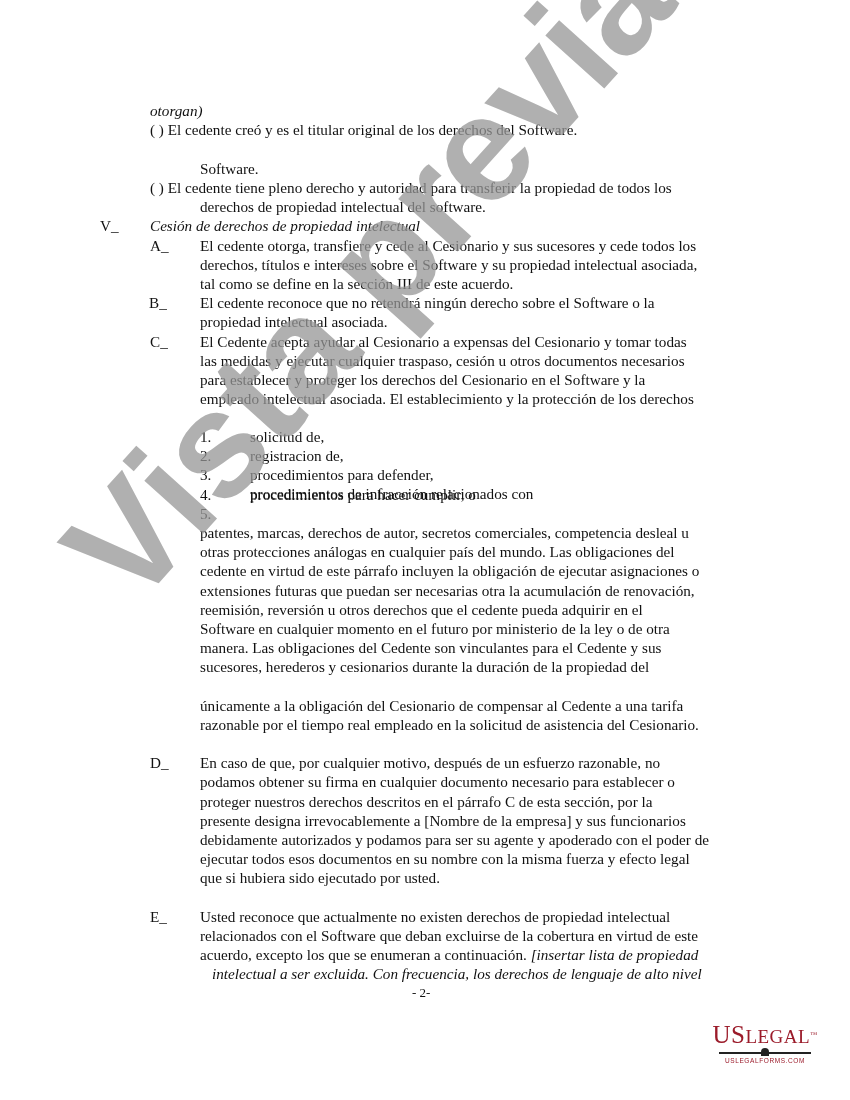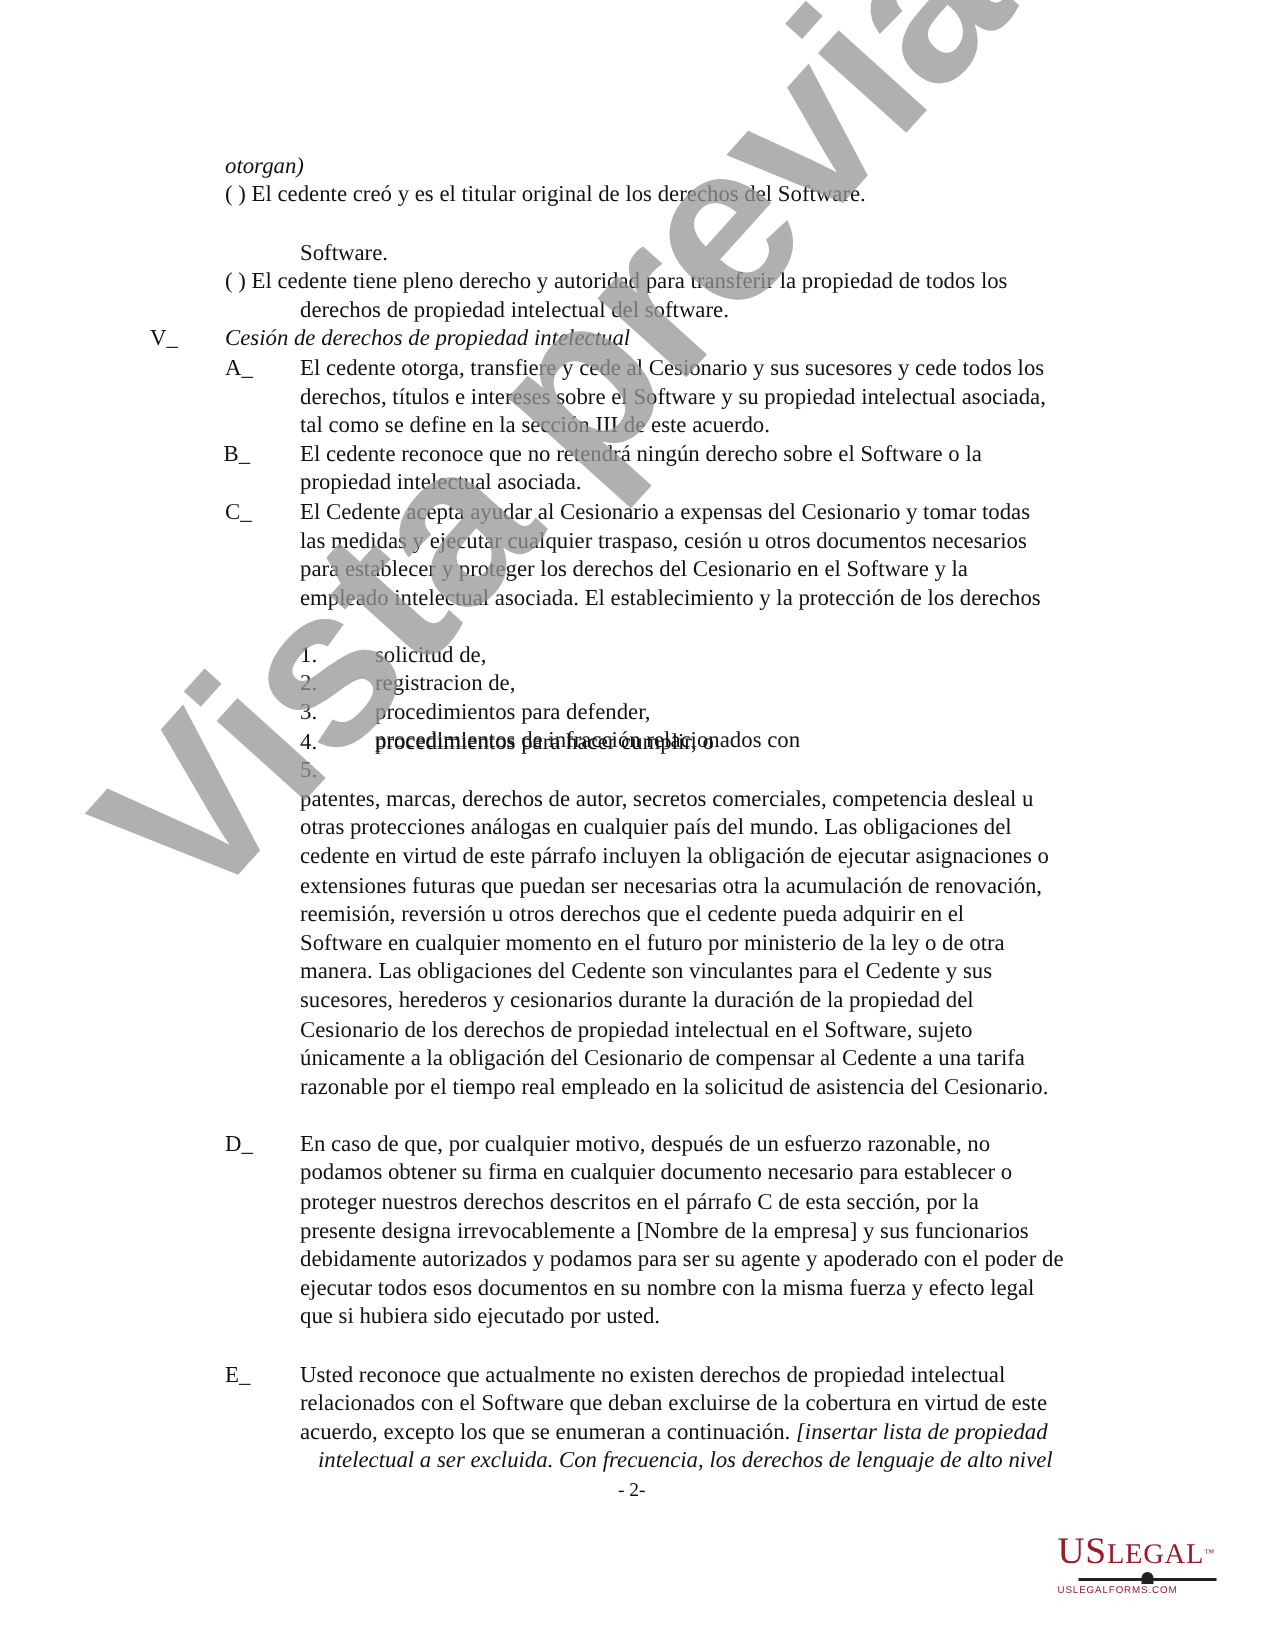--- a/index.html
+++ b/index.html
@@ -6,21 +6,21 @@
   body { width: 850px; height: 1100px; position: relative; overflow: hidden;
          font-family: "Liberation Serif", "DejaVu Serif", serif; color: #111; }
   .page { position: absolute; left: 0; top: 0; width: 850px; height: 1100px; }
   .line { position: absolute; font-size: 15.2px; line-height: 19px; white-space: nowrap; }
   .it { font-style: italic; }
   .wm { position: absolute; left: 30px; top: 520px; width: 900px;
         font-family: "Liberation Sans", "DejaVu Sans", sans-serif; font-weight: bold;
         font-size: 150px; color: rgba(150,150,150,0.75); transform: rotate(-48deg);
         transform-origin: 0 0; white-space: nowrap; letter-spacing: -2px; pointer-events: none; }
   .pagenum { position: absolute; left: 412px; top: 985px; font-size: 13px; }
-  .logo { position: absolute; left: 705px; top: 1022px; width: 120px; height: 50px; }
+  .logo { position: absolute; left: 705px; top: 1022px; width: 120px; height: 50px; text-align: center; }
   .logo-main { font-family: "Liberation Serif", serif; font-size: 25px; color: #9b1b2a; letter-spacing: 0.5px; line-height: 26px; }
   .logo-main small { font-size: 19px; }
   .logo-tm { font-size: 7px; vertical-align: top; color:#9b1b2a; }
   .logo-bar { margin: 1px auto 0; width: 92px; height: 4px; position: relative; }
   .logo-bar:before { content: ""; position: absolute; left: 0; right: 0; top: 1px; height: 2px; background: #222; }
   .logo-bar:after { content: ""; position: absolute; left: 42px; top: -3px; width: 8px; height: 8px; background: #222; border-radius: 50% 50% 0 0; }
   .logo-url { font-family: "Liberation Sans", sans-serif; font-size: 6.5px; color: #9b1b2a; letter-spacing: 0.6px; margin-top: 2px; }
 </style>
 </head>
 <body>
@@ -64,21 +64,20 @@
   <div class="line" style="left:250px;top:484px">procedimientos de infracción relacionados con</div>
 
   <div class="line" style="left:200px;top:523px">patentes, marcas, derechos de autor, secretos comerciales, competencia desleal u</div>
   <div class="line" style="left:200px;top:542px">otras protecciones análogas en cualquier país del mundo. Las obligaciones del</div>
   <div class="line" style="left:200px;top:561px">cedente en virtud de este párrafo incluyen la obligación de ejecutar asignaciones o</div>
   <div class="line" style="left:200px;top:581px">extensiones futuras que puedan ser necesarias otra la acumulación de renovación,</div>
   <div class="line" style="left:200px;top:600px">reemisión, reversión u otros derechos que el cedente pueda adquirir en el</div>
   <div class="line" style="left:200px;top:619px">Software en cualquier momento en el futuro por ministerio de la ley o de otra</div>
   <div class="line" style="left:200px;top:638px">manera. Las obligaciones del Cedente son vinculantes para el Cedente y sus</div>
   <div class="line" style="left:200px;top:657px">sucesores, herederos y cesionarios durante la duración de la propiedad del</div>
-  <div class="line" style="left:200px;top:677px">Cesionario de los derechos de propiedad intelectual en el Software, sujeto</div>
   <div class="line" style="left:200px;top:696px">únicamente a la obligación del Cesionario de compensar al Cedente a una tarifa</div>
   <div class="line" style="left:200px;top:715px">razonable por el tiempo real empleado en la solicitud de asistencia del Cesionario.</div>
 
   <div class="line" style="left:150px;top:753px">D_</div>
   <div class="line" style="left:200px;top:753px">En caso de que, por cualquier motivo, después de un esfuerzo razonable, no</div>
   <div class="line" style="left:200px;top:772px">podamos obtener su firma en cualquier documento necesario para establecer o</div>
   <div class="line" style="left:200px;top:792px">proteger nuestros derechos descritos en el párrafo C de esta sección, por la</div>
   <div class="line" style="left:200px;top:811px">presente designa irrevocablemente a [Nombre de la empresa] y sus funcionarios</div>
   <div class="line" style="left:200px;top:830px">debidamente autorizados y podamos para ser su agente y apoderado con el poder de</div>
   <div class="line" style="left:200px;top:849px">ejecutar todos esos documentos en su nombre con la misma fuerza y efecto legal</div>

